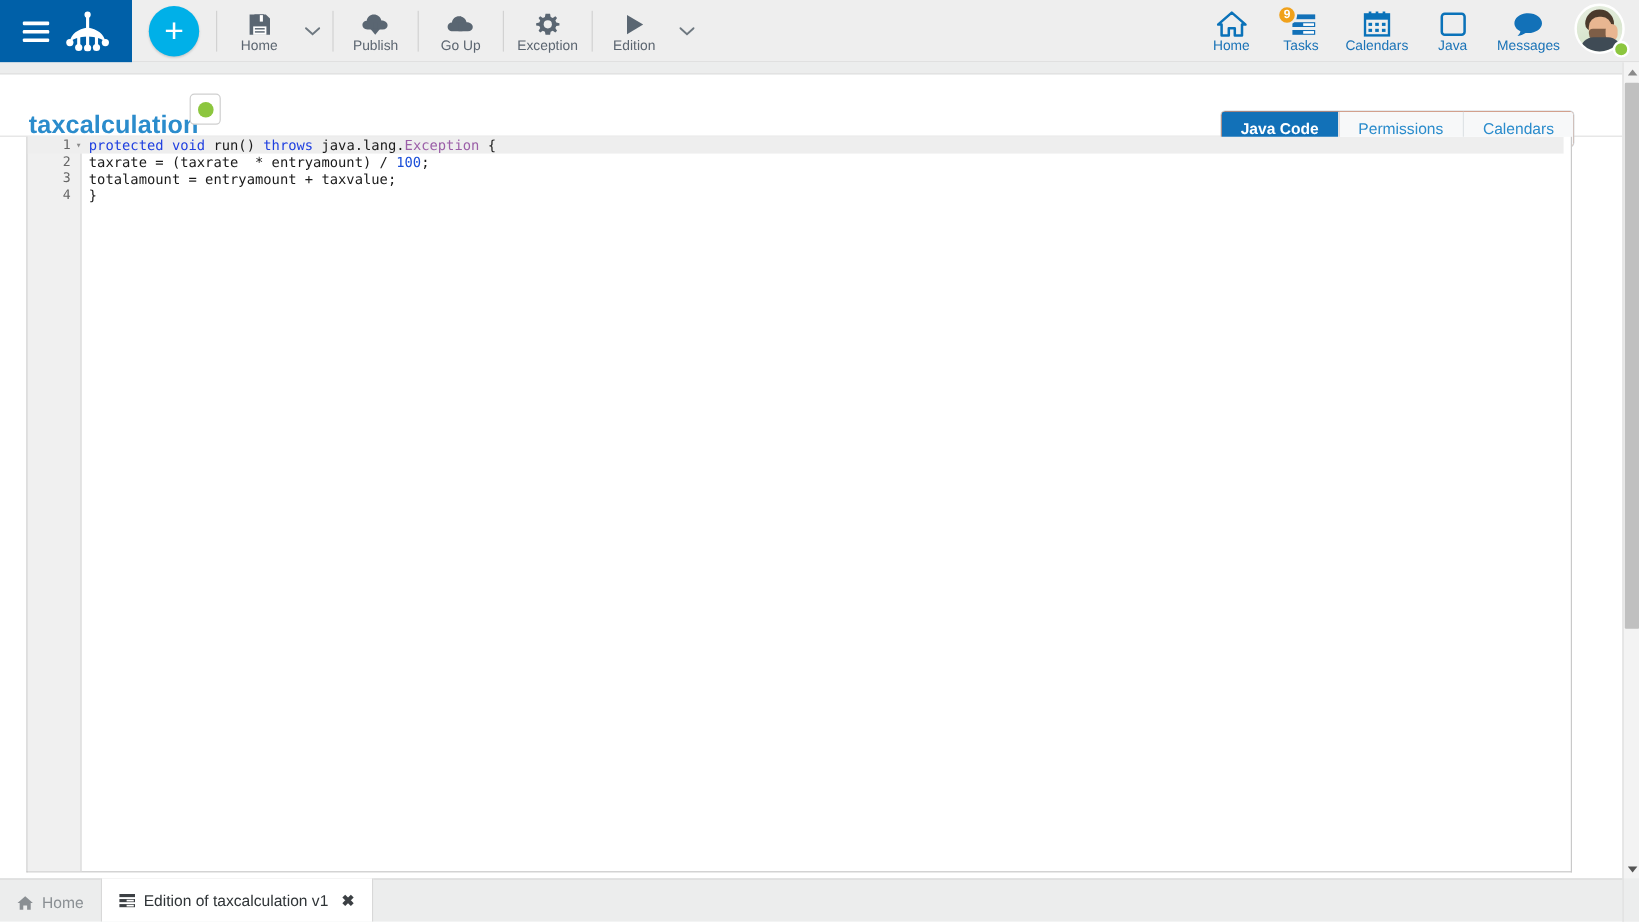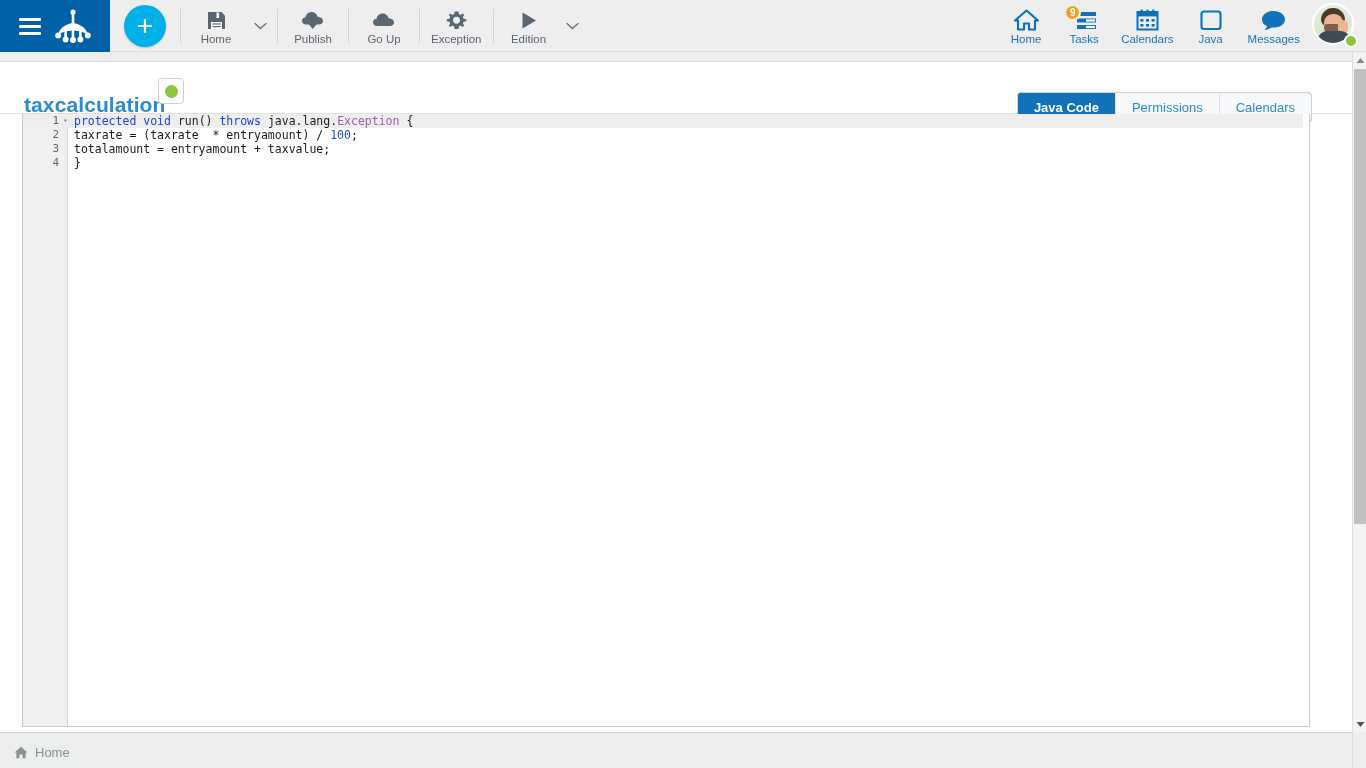--- a/index.html
+++ b/index.html
@@ -447,14 +447,28 @@
 
   <div class="tb-tab home">
     <span class="home-ico">
       <svg width="14" height="13" viewBox="0 0 14 13">
         <path d="M7 0.8 L13.4 6.4 L11.6 6.4 L11.6 12.2 L8.6 12.2 L8.6 8.6 L5.4 8.6 L5.4 12.2 L2.4 12.2 L2.4 6.4 L0.6 6.4 Z" fill="#8a8f93"></path>
       </svg>
     </span>
     <span>Home</span>
   </div>
 
+  <div class="tb-tab active">
+    <span class="doc-ico">
+      <svg width="14" height="13" viewBox="0 0 14 13">
+        <rect x="0.5" y="1" width="13" height="2.6" fill="#3c4044"></rect>
+        <rect x="0.5" y="5.2" width="13" height="2.6" fill="#3c4044"></rect>
+        <rect x="0.5" y="9.4" width="13" height="2.6" fill="#3c4044"></rect>
+        <rect x="6.5" y="5.8" width="6" height="1.4" fill="#ffffff"></rect>
+        <rect x="6.5" y="10" width="6" height="1.4" fill="#ffffff"></rect>
+      </svg>
+    </span>
+    <span>Edition of taxcalculation v1</span>
+    <span class="tab-close">✖</span>
+
+  </div>
 
 </div>
 
 </body></html>

